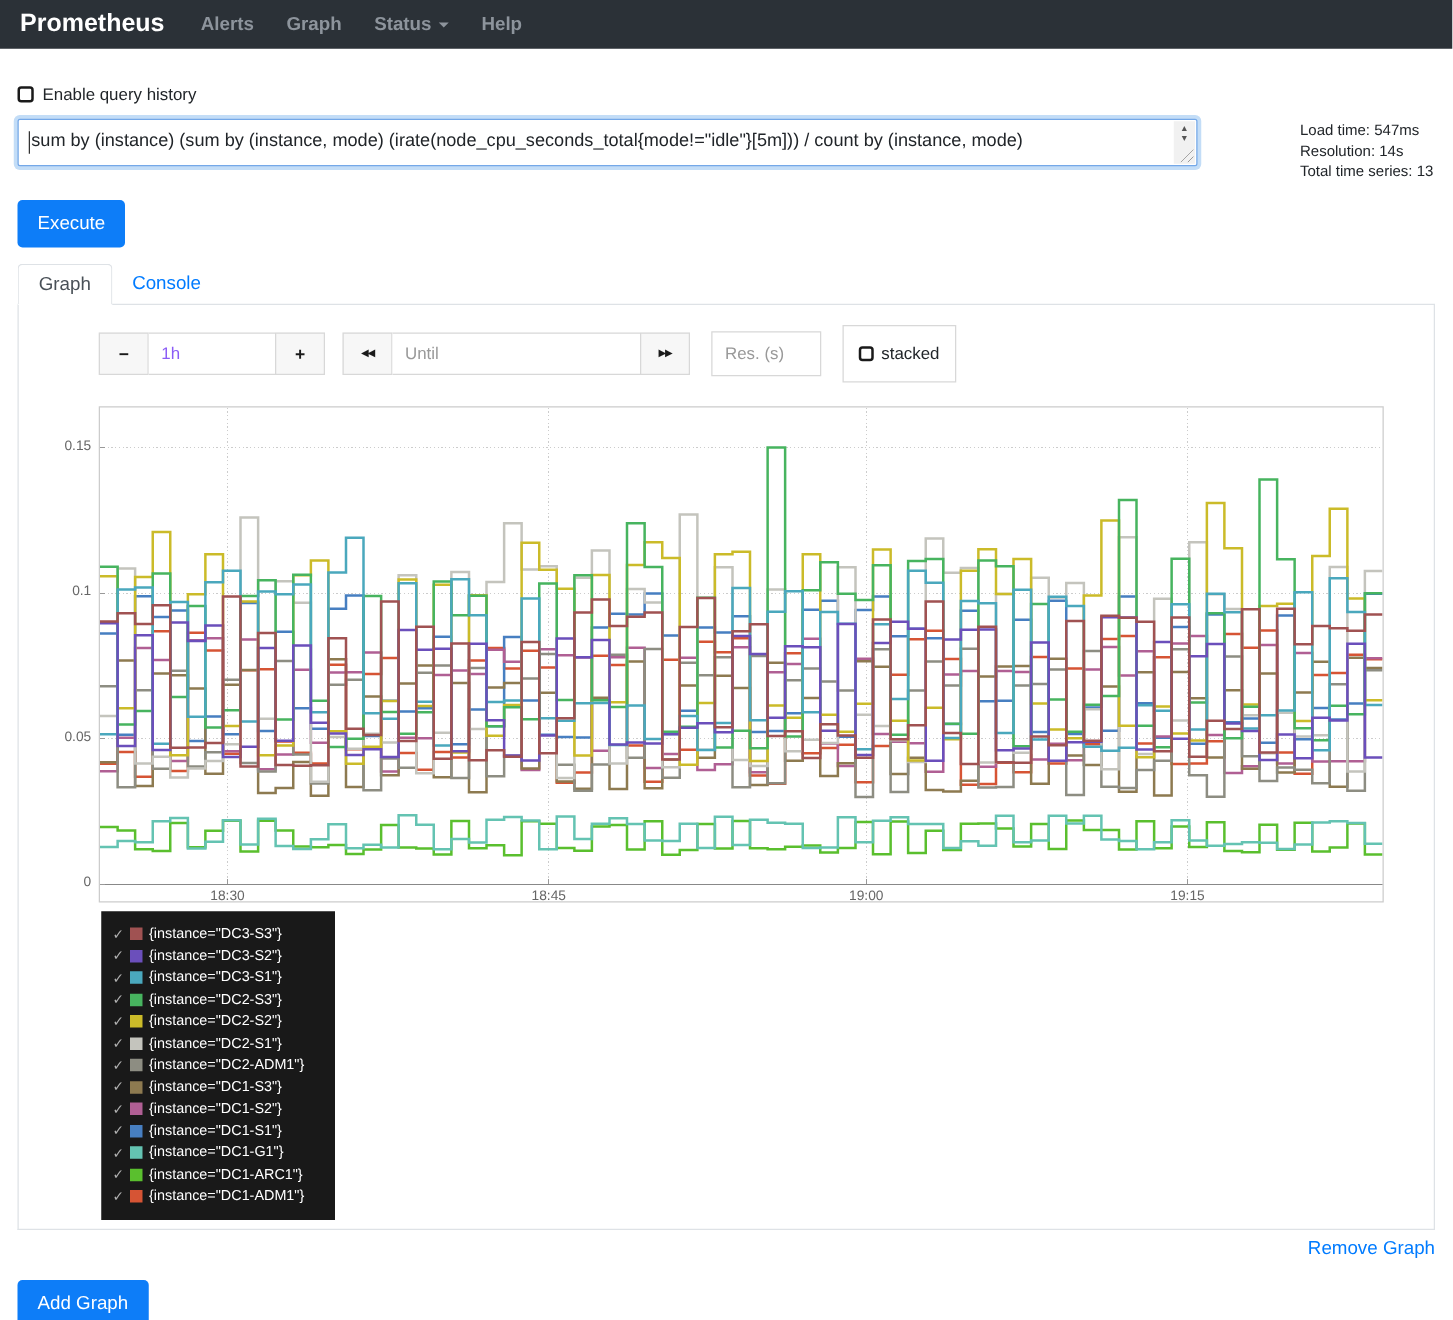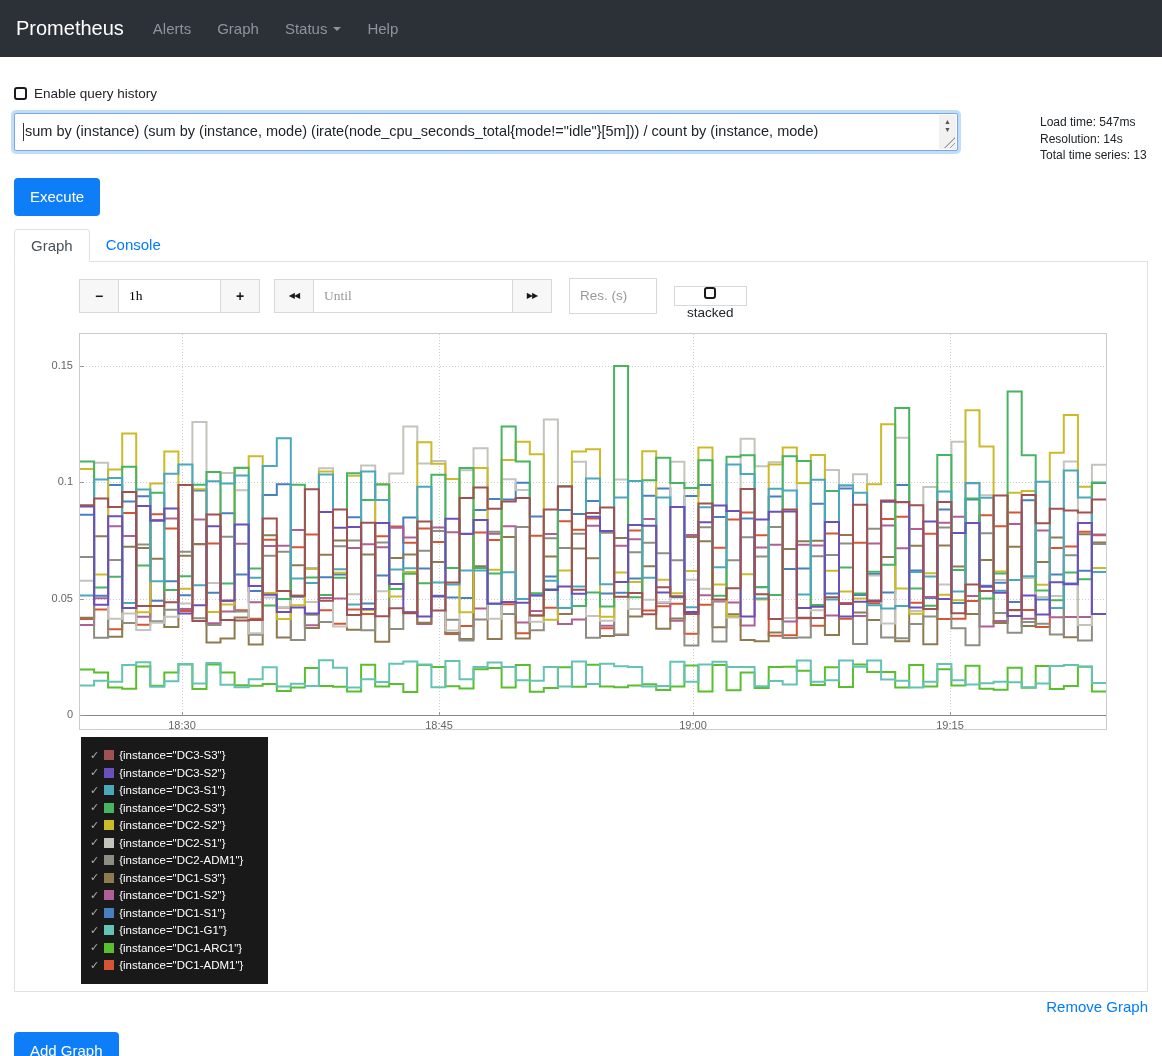--- a/index.html
+++ b/index.html
@@ -1,20 +1,20 @@
 <!DOCTYPE html>
 <html><head>
 <meta charset="utf-8">
 <style>
   * { box-sizing: border-box; }
   body { margin:0; width:1162px; background:#fff; color:#212529;
          font-family:"Liberation Sans", sans-serif; }
 
   
-  .navbar { height:57px; background:#2b3137; display:flex; align-items:center; padding:0 16px; }
+  .navbar { height:39px; background:#2b3137; display:flex; align-items:center; padding:0 16px;font-weight:bold; }
   .brand { color:#fff; font-size:20px; margin-right:16px; cursor:pointer; }
   .nav-items { display:flex; align-items:center; }
   .nav-item { color:#8d949c; font-size:15px; padding:0 13px; cursor:pointer; display:flex; align-items:center; }
   .caret-down { width:0; height:0; border-left:4px solid transparent; border-right:4px solid transparent;
                 border-top:4px solid #8d949c; margin-left:6px; }
 
   .page { padding:0 14px; }
 
   
   .history-row { margin-top:29px; display:flex; align-items:center; gap:7px; font-size:13.5px; }
@@ -59,28 +59,28 @@
   .pane { border:1px solid #dee2e6; border-top:none; padding:16px 0 7px 0; }
 
   
   .controls { margin-left:64px; display:flex; align-items:center; gap:14px; }
   .igroup { display:flex; height:34px; }
   .igroup .gbtn { width:40px; height:34px; background:#f7f7f7; border:1px solid #d8d8d8; color:#1a1a1a;
                   font-size:14px; font-weight:bold; cursor:pointer; font-family:inherit; display:flex;
                   align-items:center; justify-content:center; }
   .igroup .dbl { font-size:8px; letter-spacing:-1px; font-weight:normal; }
   .igroup input { height:34px; border:1px solid #d8d8d8; border-left:none; border-right:none;
-                  padding:12px 10px; font-size:13.5px; font-family:Liberation Serif, serif; color:#000000; outline:none; }
+                  padding:12px 10px; font-size:13.5px; font-family:Liberation Sans, sans-serif; color:#8b5cf6; outline:none; }
   .range-in { width:101px; }
   .until-in { width:198px; }
   .res-in { width:88px; height:36px; border:1px solid #d8d8d8; padding:0 10px; font-size:13.5px;
             font-family:inherit; outline:none; margin-left:3px; }
   input::placeholder { color:#999; }
-  .stacked-btn { height:20px; border:1px solid #d8d8d8; background:#fff; display:flex; align-items:center;
-                 gap:6px; padding:0 12px; font-size:13.5px; margin-left:3px; cursor:pointer;flex-direction:column; }
+  .stacked-btn { height:46px; border:1px solid #d8d8d8; background:#fff; display:flex; align-items:center;
+                 gap:6px; padding:0 12px; font-size:13.5px; margin-left:3px; cursor:pointer; }
 
   
   .chart-wrap { position:relative; margin-left:64px; margin-top:19px; width:1028px; }
   .chart-box { position:relative; width:1028px; height:397px; border:1px solid #ccc; background:#fff; }
   .ylab { position:absolute; left:-42px; width:36px; text-align:right; font-size:11px; color:#666; }
   .xlab { position:absolute; top:385px; transform:translateX(-50%); font-size:11px; color:#666; }
 
   
   .legend { margin-left:66px; margin-top:7px; width:187px; background:#191919; padding:10px 0 10px 9px; }
   .lrow { display:flex; align-items:center; height:17.5px; font-size:11.5px; color:#fff; cursor:pointer; }

